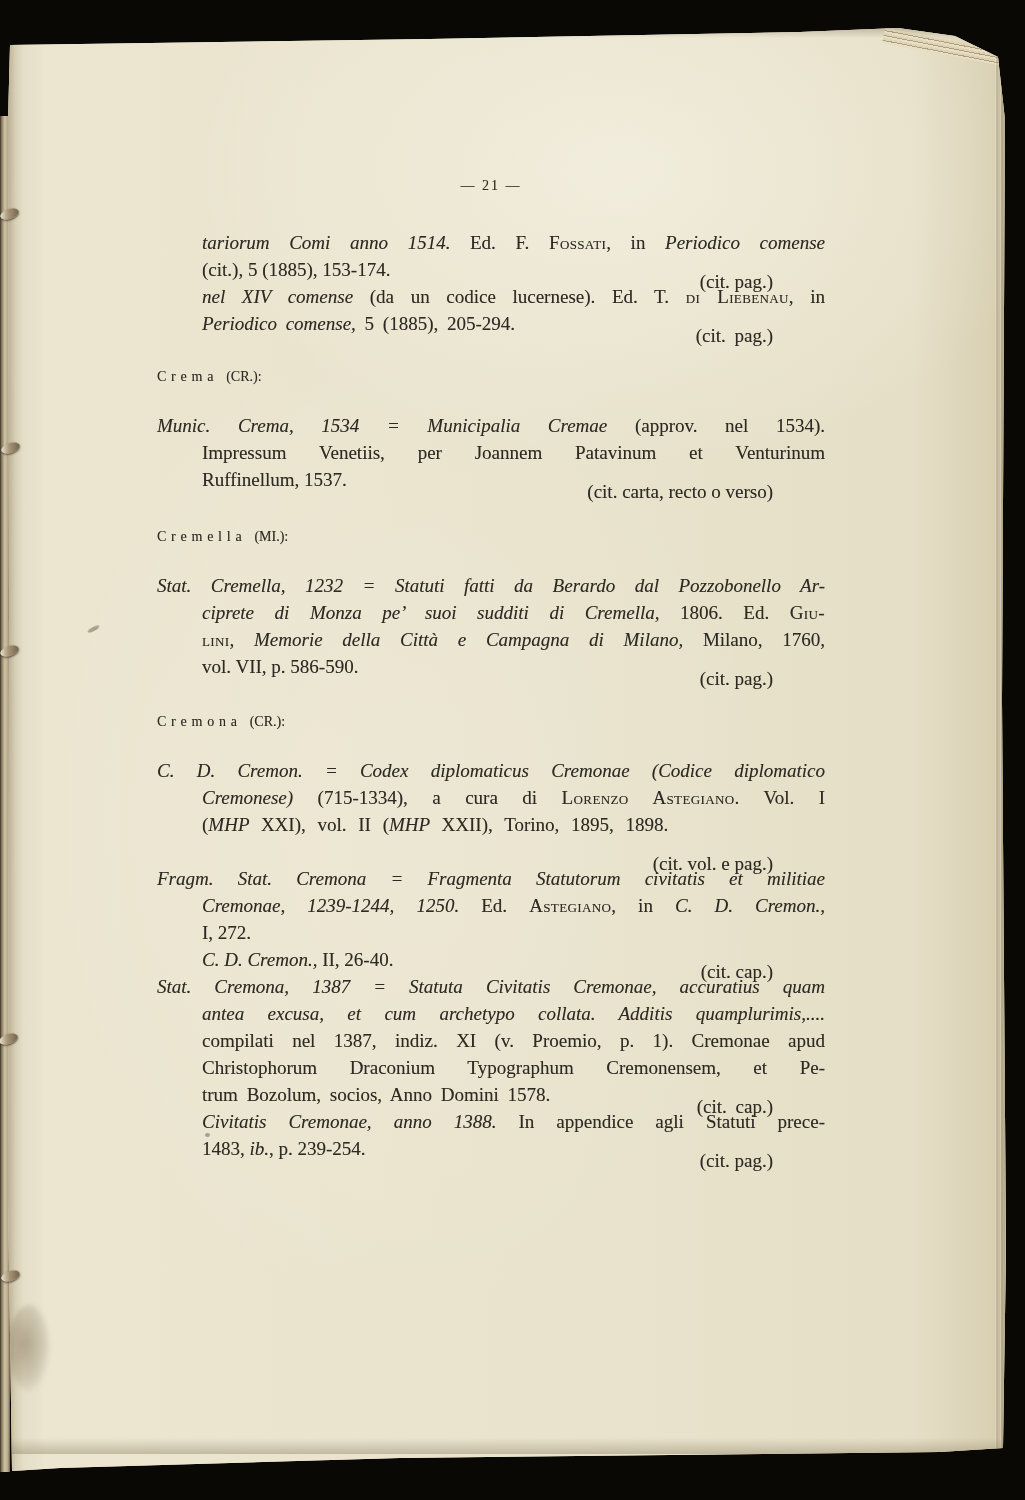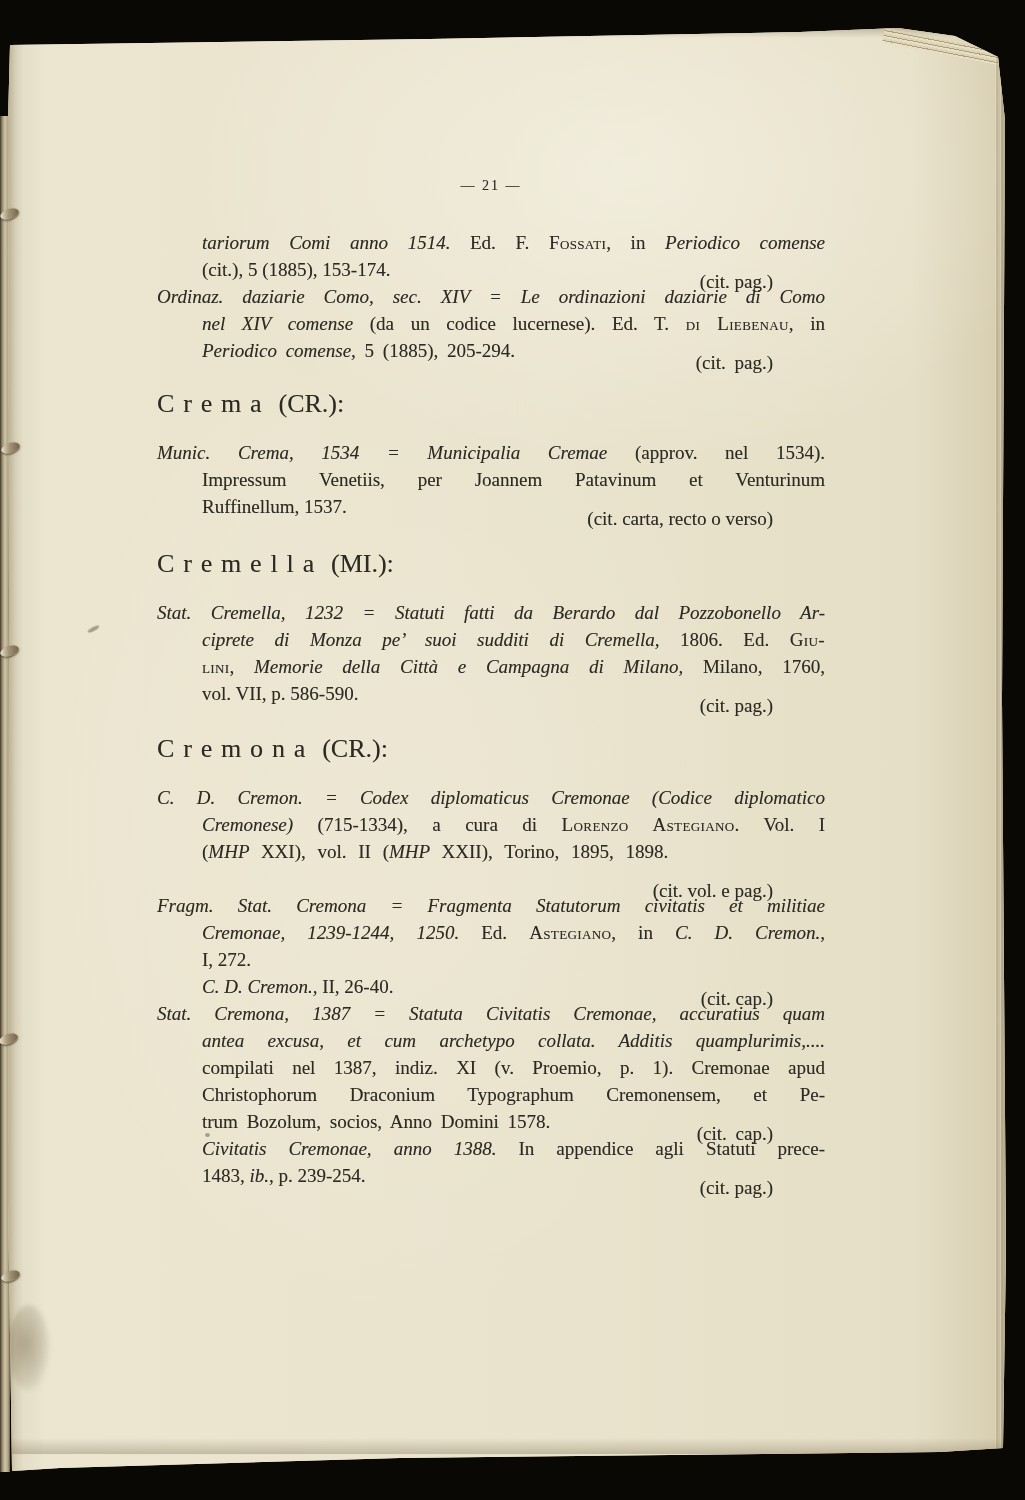--- a/index.html
+++ b/index.html
@@ -93,21 +93,21 @@
   .jt { text-align: justify; }
   .jt::after { content: ""; display: inline-block; width: 100%; height: 0; line-height: 0; font-size: 0; }
   .ind1 { padding-left: 45px; }
   .ws4 { word-spacing: 4px; }
   .ws7 { word-spacing: 7px; }
   .cit { position: absolute; right: 52px; top: 12px; white-space: nowrap; }
   .s-r { font-style: normal; }
   .s-i { font-style: italic; }
   .s-sc { font-variant: small-caps; letter-spacing: 0.02em; }
   .pageno { height: 27px; text-align: center; font-size: 14px; letter-spacing: 2px; }
-  .heading { height: 27px; font-size: 26px; }
+  .heading { height: 27px; font-size: 14px; }
   .hname { letter-spacing: 0.34em; }
   .hreg { margin-left: 8px; }
   .g22 { margin-top: 22px; }
   .g26 { margin-top: 26px; }
   .g28 { margin-top: 28px; }
   .g30 { margin-top: 30px; }
 </style>
 </head>
 <body>
 
@@ -128,21 +128,20 @@
     <div class="text">
 
       <div class="pageno">— 21 —</div>
 
       <div class="entry g30">
         <div class="ln jt ind1"><span class="s-i">tariorum Comi anno 1514. </span><span class="s-r">Ed. F. </span><span class="s-sc">Fossati</span><span class="s-r">, in </span><span class="s-i">Periodico comense</span></div>
         <div class="ln ind1"><span class="cit">(cit. pag.)</span><span class="s-r">(cit.), 5 (1885), 153-174.</span></div>
       </div>
 
       <div class="entry">
-        <div class="ln jt"><span class="s-i">Ordinaz. daziarie Como, sec. XIV = Le ordinazioni daziarie di Como</span></div>
         <div class="ln jt ind1"><span class="s-i">nel XIV comense </span><span class="s-r">(da un codice lucernese). Ed. T. </span><span class="s-sc">di Liebenau</span><span class="s-r">, in</span></div>
         <div class="ln ind1 ws4"><span class="cit">(cit. pag.)</span><span class="s-i">Periodico comense, </span><span class="s-r">5 (1885), 205-294.</span></div>
       </div>
 
       <div class="heading g26">
         <span class="hname">Crema</span><span class="hreg">(CR.):</span>
       </div>
 
       <div class="entry g22">
         <div class="ln jt"><span class="s-i">Munic. Crema, 1534 = Municipalia Cremae </span><span class="s-r">(approv. nel 1534).</span></div>

